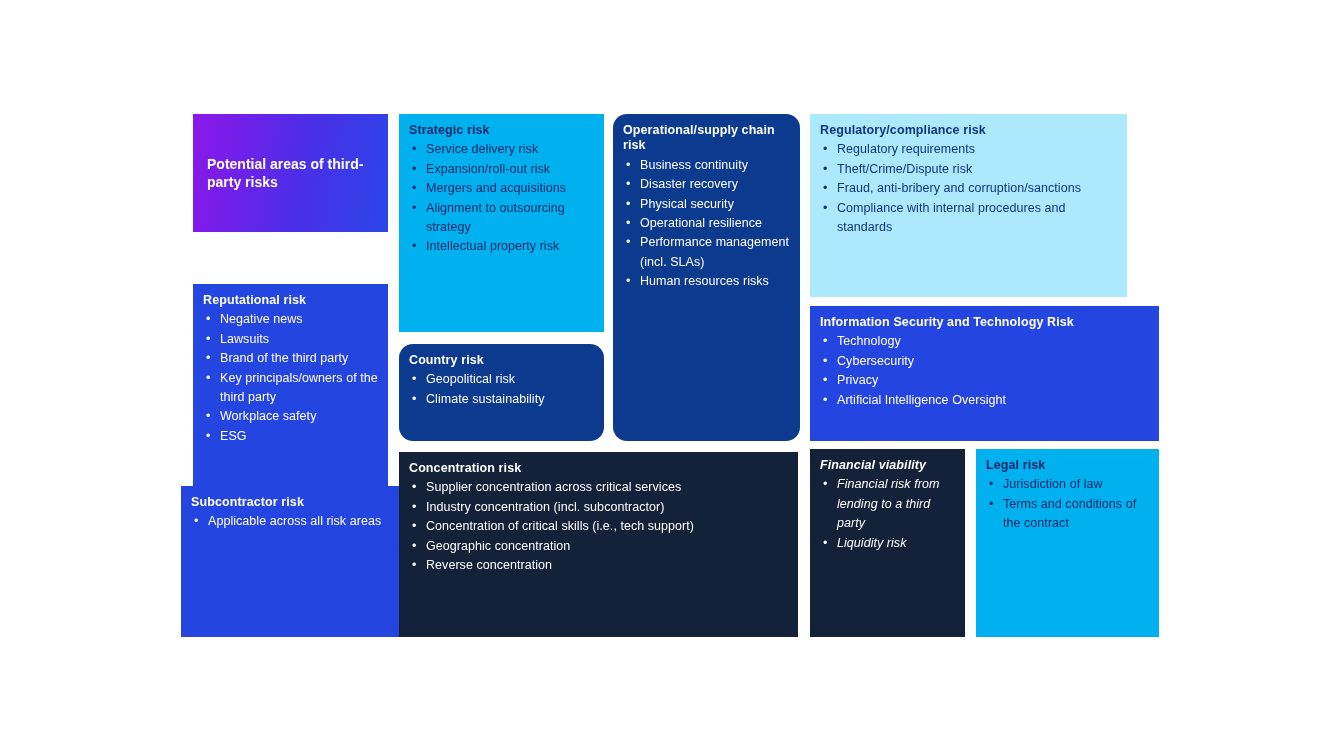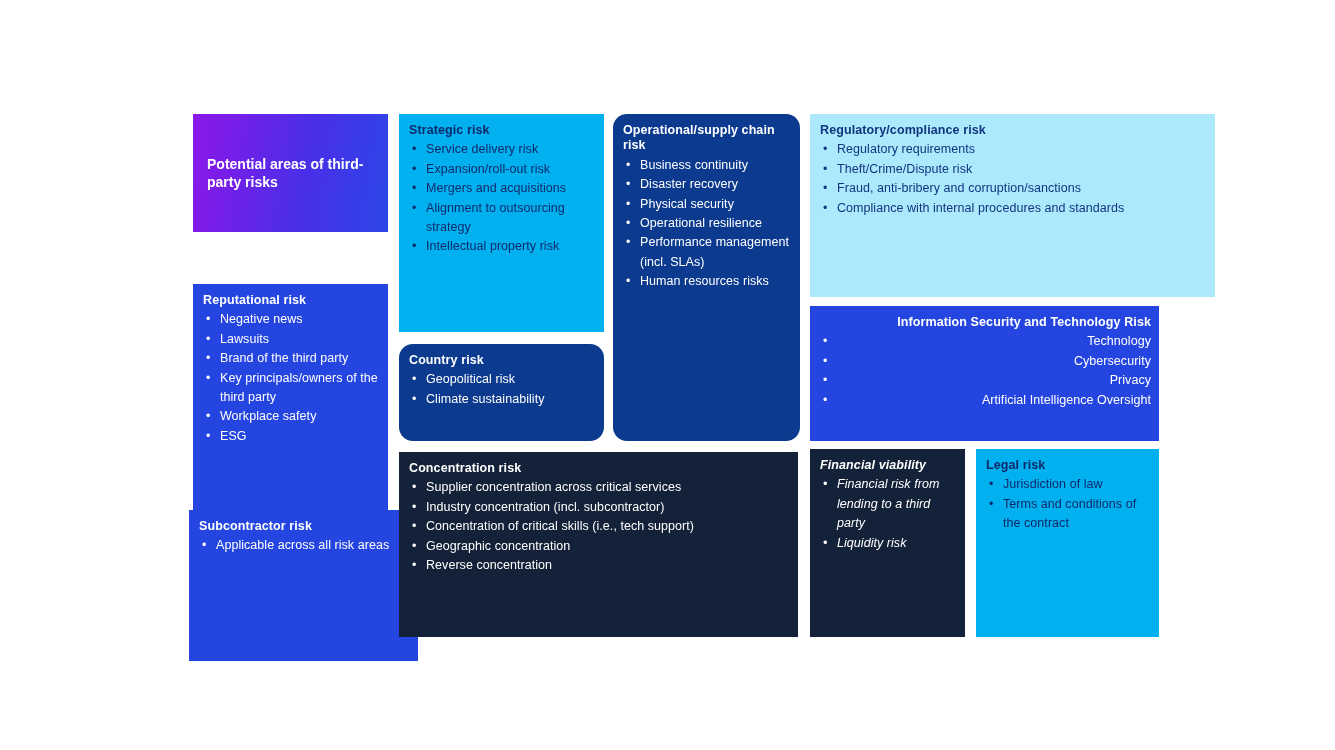--- a/index.html
+++ b/index.html
@@ -88,21 +88,21 @@
     <ul class="bullets">
       <li><span class="dot">•</span><span>Negative news</span></li>
       <li><span class="dot">•</span><span>Lawsuits</span></li>
       <li><span class="dot">•</span><span>Brand of the third party</span></li>
       <li><span class="dot">•</span><span>Key principals/owners of the third party</span></li>
       <li><span class="dot">•</span><span>Workplace safety</span></li>
       <li><span class="dot">•</span><span>ESG</span></li>
     </ul>
   </div>
 
-  <div class="box t-blue" style="left:189px; top:486px; width:229px; height:151px;margin-top:24px;">
+  <div class="box t-blue" style="left:181px; top:486px; width:229px; height:151px;">
     <div class="box-title">Subcontractor risk</div>
     <ul class="bullets">
       <li><span class="dot">•</span><span>Applicable across all risk areas</span></li>
     </ul>
   </div>
 
   <div class="box t-cyan" style="left:399px; top:114px; width:205px; height:218px;">
     <div class="box-title">Strategic risk</div>
     <ul class="bullets">
       <li><span class="dot">•</span><span>Service delivery risk</span></li>
@@ -126,31 +126,31 @@
     <ul class="bullets">
       <li><span class="dot">•</span><span>Business continuity</span></li>
       <li><span class="dot">•</span><span>Disaster recovery</span></li>
       <li><span class="dot">•</span><span>Physical security</span></li>
       <li><span class="dot">•</span><span>Operational resilience</span></li>
       <li><span class="dot">•</span><span>Performance management (incl. SLAs)</span></li>
       <li><span class="dot">•</span><span>Human resources risks</span></li>
     </ul>
   </div>
 
-  <div class="box t-lightblue" style="left:810px; top:114px; width:405px; height:183px;">
+  <div class="box t-lightblue" style="left:810px; top:114px; width:317px; height:183px;">
     <div class="box-title">Regulatory/compliance risk</div>
     <ul class="bullets">
       <li><span class="dot">•</span><span>Regulatory requirements</span></li>
       <li><span class="dot">•</span><span>Theft/Crime/Dispute risk</span></li>
       <li><span class="dot">•</span><span>Fraud, anti-bribery and corruption/sanctions</span></li>
       <li><span class="dot">•</span><span>Compliance with internal procedures and standards</span></li>
     </ul>
   </div>
 
-  <div class="box t-blue" style="left:810px; top:306px; width:349px; height:135px;text-align:right;">
+  <div class="box t-blue" style="left:810px; top:306px; width:349px; height:135px;">
     <div class="box-title">Information Security and Technology Risk</div>
     <ul class="bullets">
       <li><span class="dot">•</span><span>Technology</span></li>
       <li><span class="dot">•</span><span>Cybersecurity</span></li>
       <li><span class="dot">•</span><span>Privacy</span></li>
       <li><span class="dot">•</span><span>Artificial Intelligence Oversight</span></li>
     </ul>
   </div>
 
   <div class="box t-darknavy" style="left:399px; top:452px; width:399px; height:185px;">

